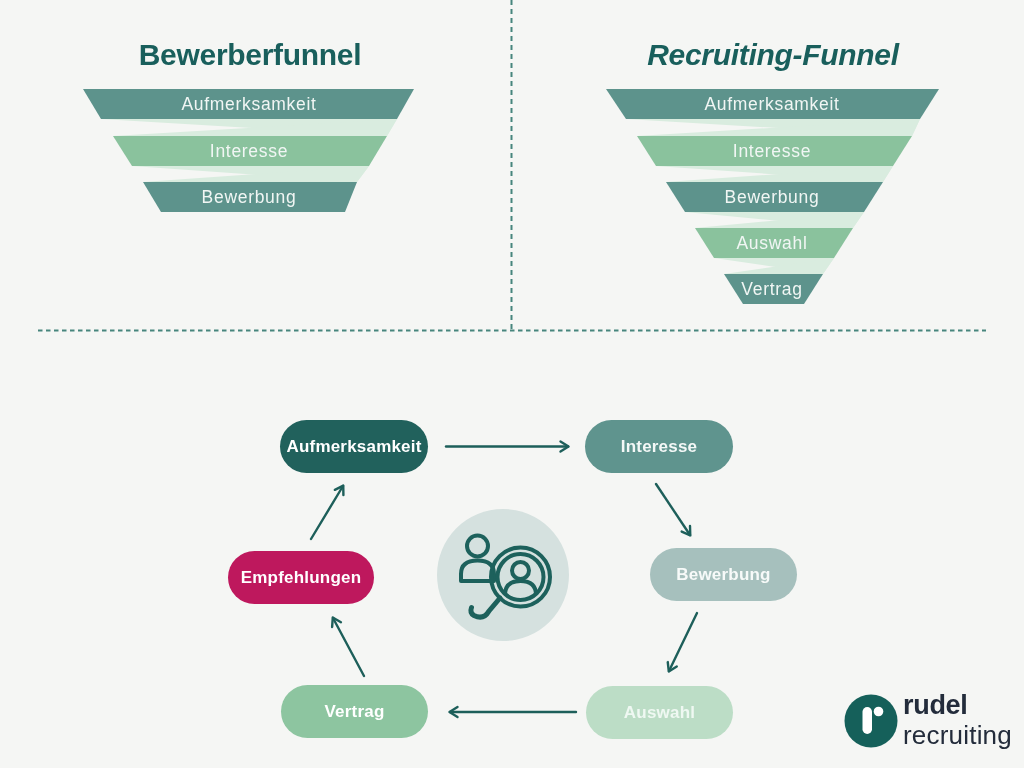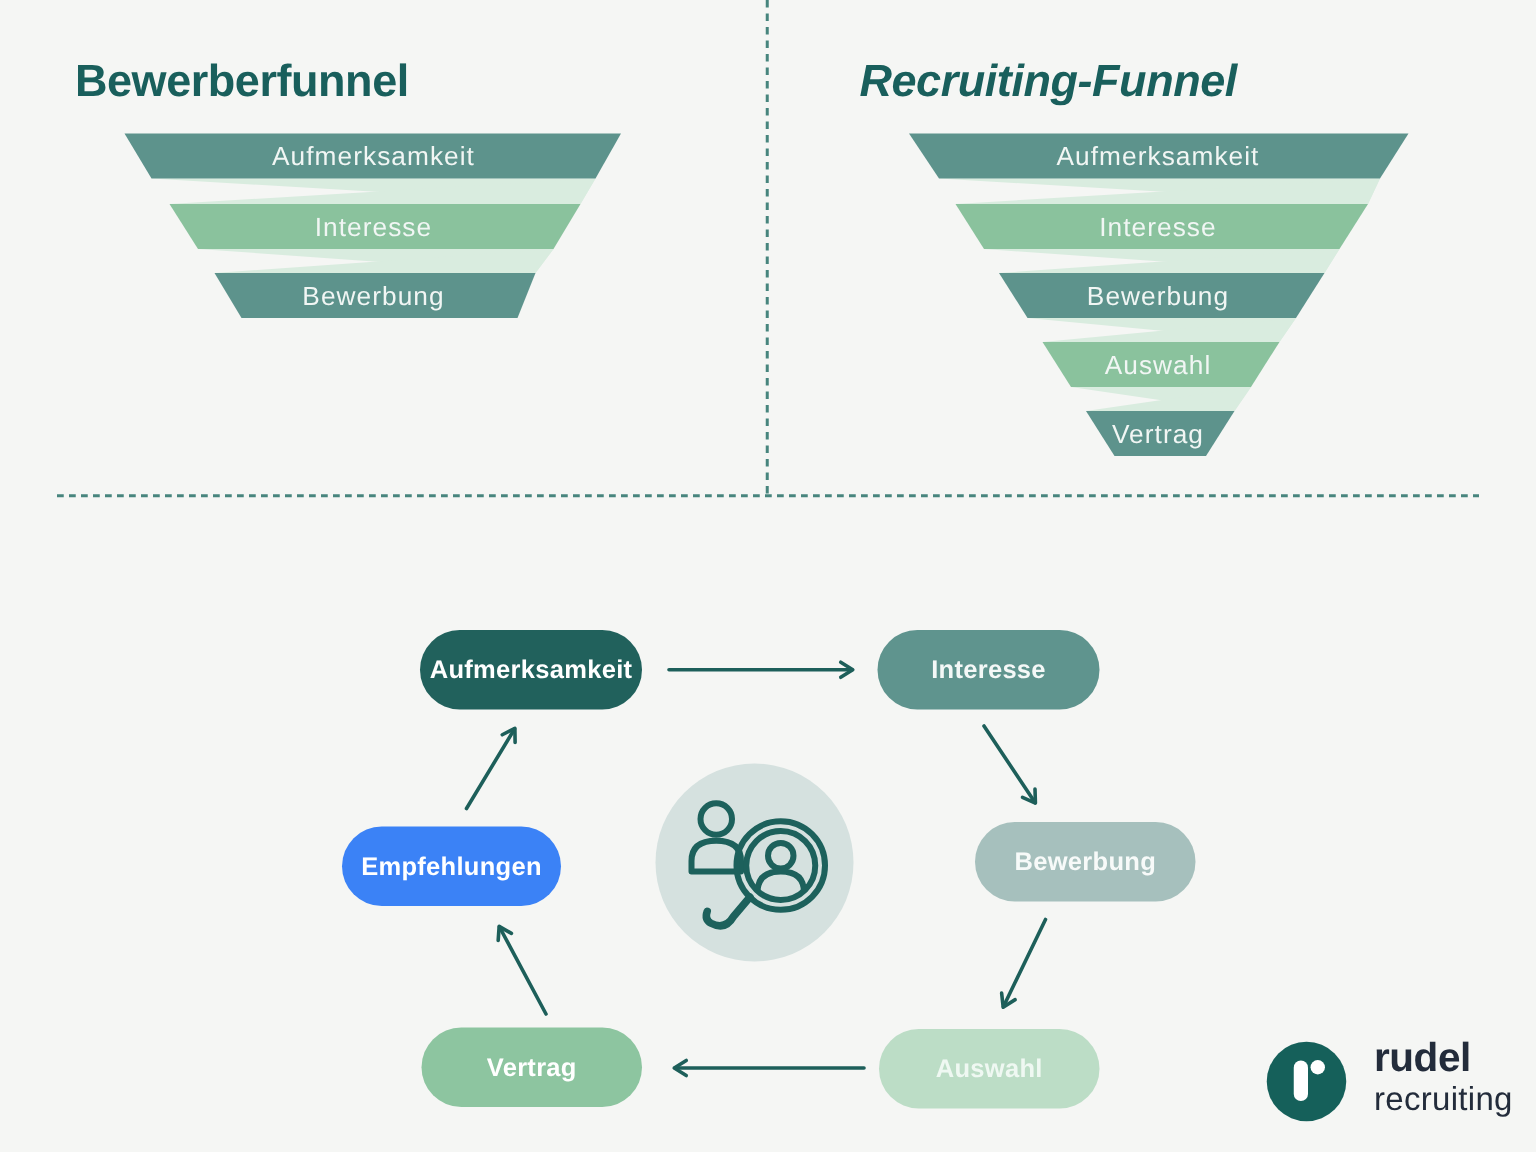--- a/index.html
+++ b/index.html
@@ -7,39 +7,39 @@
     position:relative;width:1024px;height:768px;overflow:hidden;
     background:#f5f6f4;
     font-family:"Liberation Sans","DejaVu Sans",sans-serif;
   }
   #vector-layer{position:absolute;left:0;top:0;width:1024px;height:768px;}
   .tier-label{
     fill:#f1f6f4;font-size:17.5px;font-weight:400;letter-spacing:.7px;
     font-family:"Liberation Sans","DejaVu Sans",sans-serif;text-anchor:middle;
   }
   .title{
-    position:absolute;width:400px;
+    position:absolute;width:400px;text-align:center;
     font-size:30px;font-weight:800;letter-spacing:-.3px;
   }
   #title-left{left:50px;top:38px;}
   #title-right{left:573px;top:38px;}
   #title-wheel{left:312px;top:353px;}
   .pill{
     position:absolute;border-radius:27px;display:flex;align-items:center;justify-content:center;
     font-size:17px;font-weight:700;letter-spacing:.2px;white-space:nowrap;
   }
   #pill-aufmerksamkeit{left:280px;top:420px;width:148px;height:53px;}
   #pill-interesse    {left:585px;top:420px;width:148px;height:53px;}
   #pill-bewerbung    {left:650px;top:548px;width:147px;height:53px;}
   #pill-auswahl      {left:586px;top:686px;width:147px;height:53px;}
   #pill-vertrag      {left:281px;top:685px;width:147px;height:53px;}
   #pill-empfehlungen {left:228px;top:551px;width:146px;height:53px;}
-  #logo-text{position:absolute;left:903px;top:692px;line-height:1;margin-left:13px;}
+  #logo-text{position:absolute;left:903px;top:692px;line-height:1;}
   #logo-name{font-size:27px;font-weight:700;letter-spacing:-.3px;}
-  #logo-tagline{font-size:22px;font-weight:400;margin-top:3px;letter-spacing:.2px;}
+  #logo-tagline{font-size:26px;font-weight:400;margin-top:3px;letter-spacing:.2px;}
 </style>
 </head>
 <body>
 
 <div id="canvas" style="background: rgb(245, 246, 244);">
 
   <svg id="vector-layer" viewBox="0 0 1024 768">
     <defs>
       <marker id="ah" markerUnits="userSpaceOnUse" markerWidth="16" markerHeight="16" viewBox="0 0 16 16" refX="11" refY="8" orient="auto">
         <path d="M3.5,3 L11.5,8 L3.5,13" fill="none" stroke-width="2.4" stroke-linecap="round" stroke-linejoin="round" stroke="#1d5f5a"></path>
@@ -118,20 +118,20 @@
   </svg>
 
   <div class="title" id="title-left" style="color: rgb(25, 95, 92);">Bewerberfunnel</div>
   <div class="title" id="title-right" style="color: rgb(25, 95, 92); font-style: italic;">Recruiting-Funnel</div>
 
   <div class="pill" id="pill-aufmerksamkeit" style="background-color: rgb(33, 97, 92); color: rgb(255, 255, 255);">Aufmerksamkeit</div>
   <div class="pill" id="pill-interesse" style="background-color: rgb(95, 148, 142); color: rgb(244, 248, 247);">Interesse</div>
   <div class="pill" id="pill-bewerbung" style="background-color: rgb(166, 192, 189); color: rgb(247, 250, 249);">Bewerbung</div>
   <div class="pill" id="pill-auswahl" style="background-color: rgb(188, 221, 198); color: rgb(239, 248, 242);">Auswahl</div>
   <div class="pill" id="pill-vertrag" style="background-color: rgb(141, 197, 160); color: rgb(255, 255, 255);">Vertrag</div>
-  <div class="pill" id="pill-empfehlungen" style="background-color: #3b82f6; color: rgb(255, 255, 255);">Empfehlungen</div>
+  <div class="pill" id="pill-empfehlungen" style="background-color: #be185d; color: rgb(255, 255, 255);">Empfehlungen</div>
 
   <div id="logo-text">
     <div id="logo-name" style="color: rgb(35, 44, 59);">rudel</div>
     <div id="logo-tagline" style="color: rgb(35, 44, 59);">recruiting</div>
   </div>
 
 </div>
 
 </body></html>

